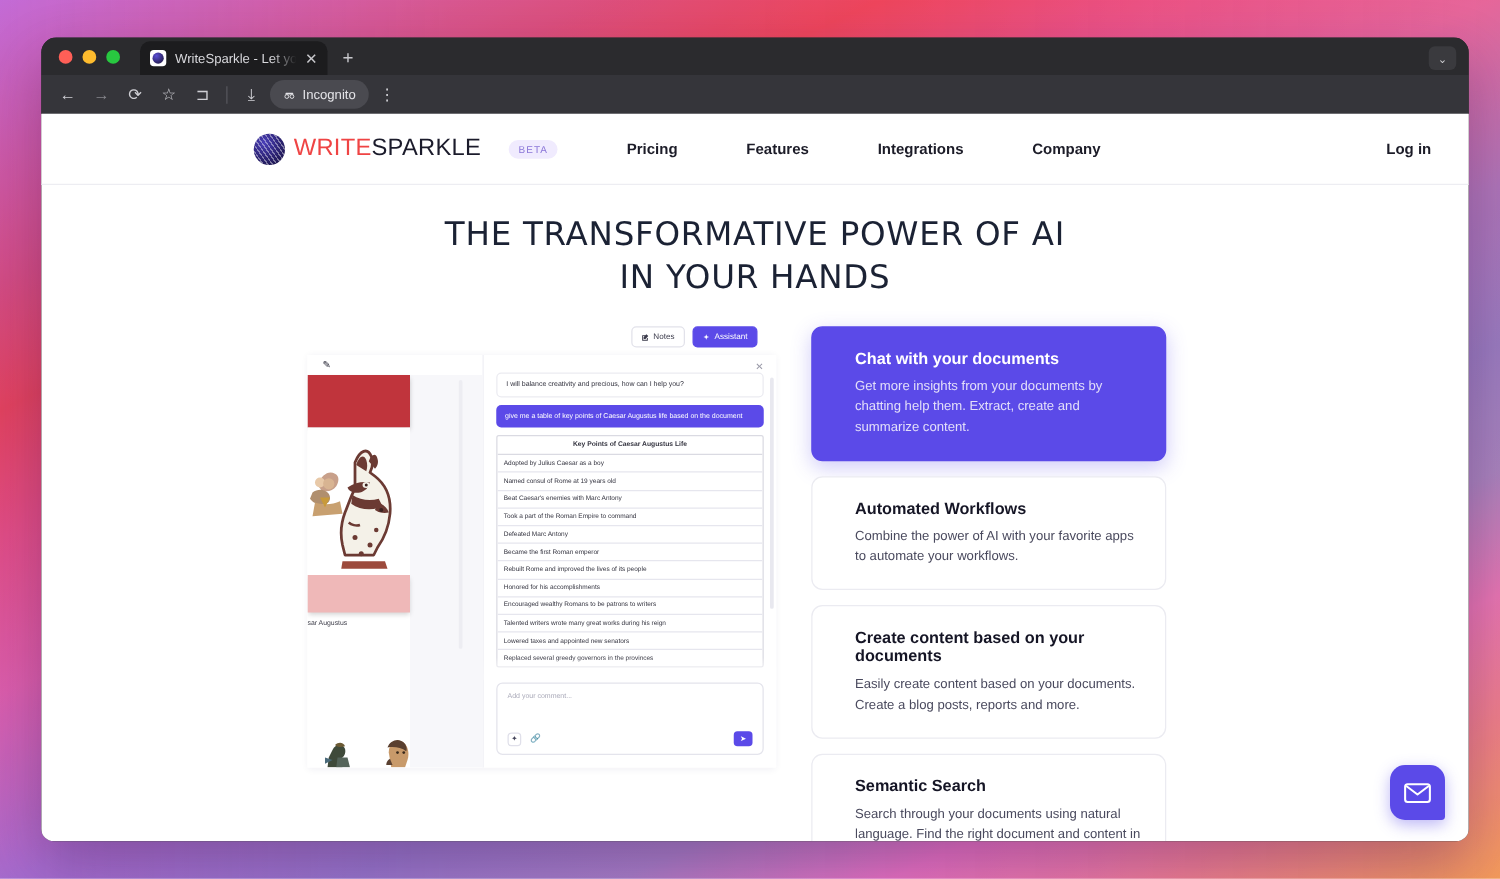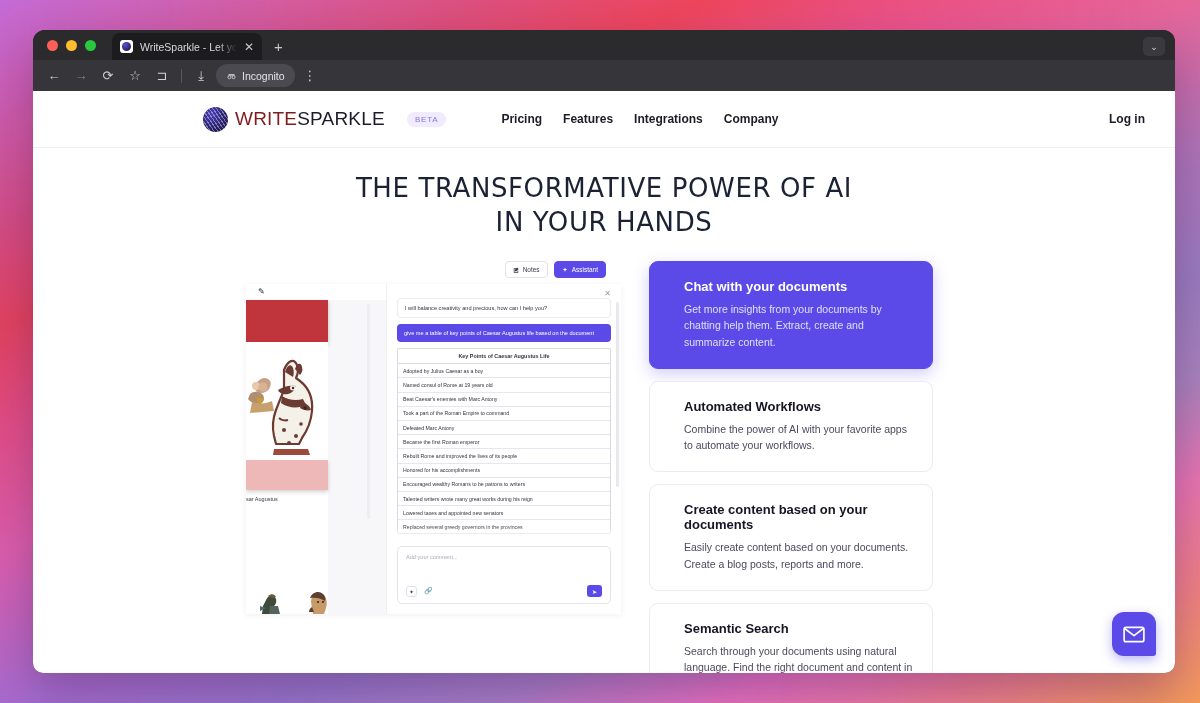--- a/index.html
+++ b/index.html
@@ -138,28 +138,28 @@
   .logo-mark {
     width: 25px; height: 25px; border-radius: 50%;
     background: radial-gradient(circle at 33% 28%, #4a3fb8 0%, #2b2270 55%, #130e38 100%);
     position: relative; overflow: hidden; flex: none;
   }
   .logo-mark::after {
     content: ""; position: absolute; inset: 0;
     background: repeating-linear-gradient(55deg, rgba(255,255,255,.40) 0 1px, transparent 1px 3px);
   }
   .logo-text { font-size: 19px; font-weight: 400; letter-spacing: .2px; }
-  .logo-text .a { color: #7f1d1d; }
+  .logo-text .a { color: #ef4444; }
   .logo-text .b { color: #1b1b2b; text-align: center; }
   .beta-pill {
     background: #f0ebfe; color: #8a76d8;
     font-size: 8px; letter-spacing: .8px;
     padding: 3px 8px; border-radius: 9px; margin-left: 15px;
   }
-  .nav { display: flex; align-items: flex-start; gap: 21px; margin-left: 55px; }
+  .nav { display: flex; align-items: flex-start; gap: 55px; margin-left: 55px; }
   .nav a { font-size: 12px; color: #1c1c28; font-weight: bold; text-decoration: none; }
   .header-right { margin-left: auto; display: flex; align-items: center; gap: 1px; }
   .login { font-size: 12px; color: #1c1c28; font-weight: bold; text-decoration: none; }
   .cta {
     background: #5b4ae8; color: #fff; font-size: 12.5px; font-weight: bold;
     border: none; border-radius: 7px; padding: 11px 17px; cursor: pointer;
   }
 
   
   .hero { flex: 1; position: relative; padding-top: 27px; overflow: hidden; }

